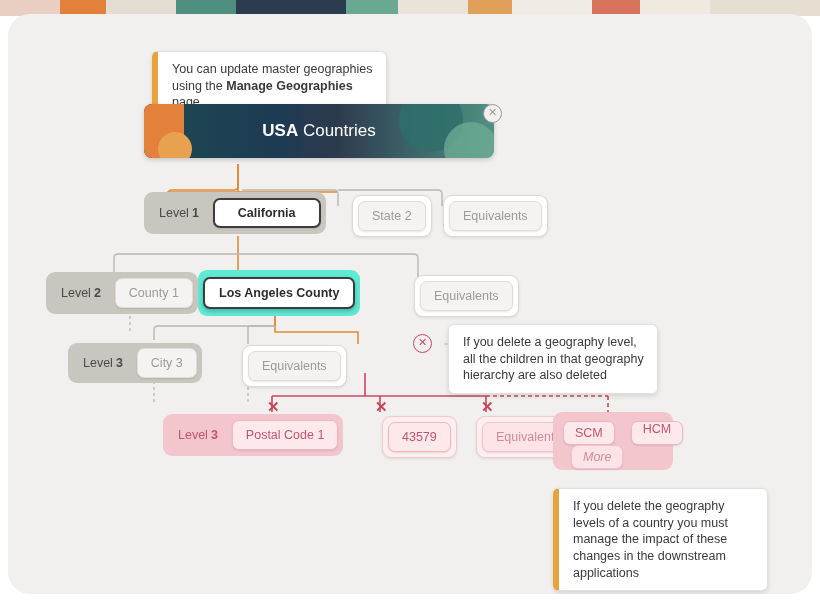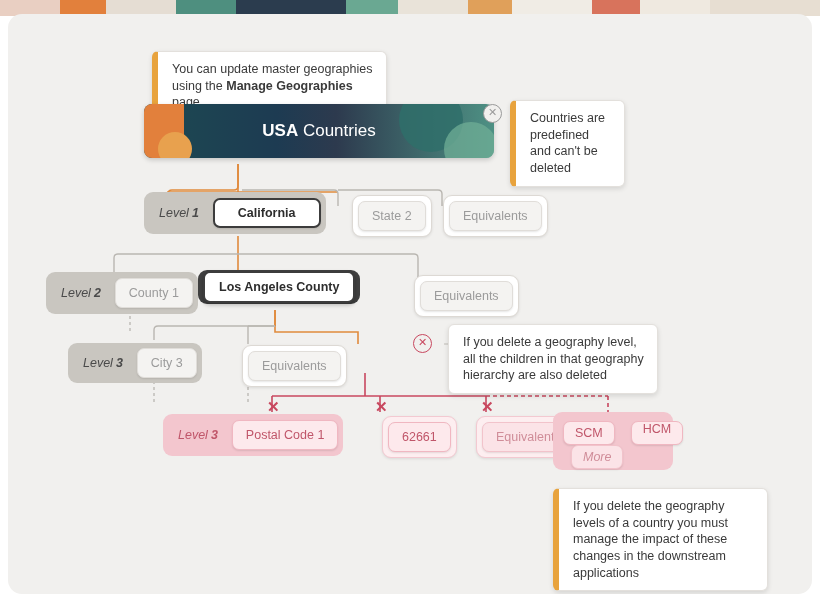--- a/index.html
+++ b/index.html
@@ -16,38 +16,37 @@
   }
   
   .topband{
     position:absolute;left:0;top:0;width:820px;height:16px;
     background:#e8e2da;
     overflow:hidden;
   }
   .topband .b{position:absolute;top:0;height:16px;}
   .canvas{
     position:absolute;left:8px;top:14px;width:804px;height:580px;
-    background:#f1f0ee;border-radius:14px;
+    background:#f1f0ee;border-radius:22px;
     overflow:hidden;
   }
   .grp{
     position:absolute;
     box-sizing:border-box;
     background:#c9c6c0;
     border-radius:9px;
     display:flex;align-items:center;
     padding:5px;
     gap:4px;
   }
   .lvl{
     color:#4a4a4a;font-size:12.5px;
     padding:0 10px;
     display:flex;align-items:center;justify-content:flex-end;
     height:100%;
-    font-style:italic;
   }
   .lvl b{font-weight:700;margin-left:3px;}
   .chip{
     background:#ffffff;
     border:1px solid #d8d5d0;
     border-radius:7px;
     padding:7px 13px;
     font-size:12.5px;
     color:#3d3d3d;
     box-shadow:0 1px 2px rgba(0,0,0,.10);
@@ -181,23 +180,20 @@
       <div class="blob1"></div>
       <div class="blob2"></div>
       <div class="blob3"></div>
       <div class="ttl">
         <b>USA</b><span> Countries</span>
       </div>
     </div>
 
     <div class="xbadge" style="left:475px;top:90px;">✕</div>
 
-    <div class="callout left-orange" style="left:502px;top:86px;width:115px;">
-      <span>Countries are predefined and can't be deleted</span>
-    </div>
 
     <div class="grp" style="left:136px;top:178px;height:42px;">
       <div class="lvl">
         <span>Level </span>
           <b>1</b>
       </div>
       <div class="chip sel">California</div>
     </div>
 
     <div class="standalone" style="left:300px;top:181px;">
@@ -209,21 +205,21 @@
     </div>
 
     <div class="grp" style="left:38px;top:258px;height:42px;">
       <div class="lvl">
         <span>Level </span>
           <b>2</b>
       </div>
       <div class="chip dim">County 1</div>
     </div>
 
-    <div class="grp" style="left:190px;top:256px;height:34px;background:#404040;">
+    <div class="grp" style="left:190px;top:256px;height:46px;background:#5eead4;">
       <div class="chip darksel" style="background:#ffffff;color:#2d2d2d;border:2px solid #3c3c3c;padding:7px 14px;">Los Angeles County</div>
     </div>
 
     <div class="standalone" style="left:362px;top:261px;">
       <div class="chip dim">Equivalents</div>
     </div>
 
     <div class="grp" style="left:60px;top:329px;height:40px;">
       <div class="lvl">
         <span>Level </span>
@@ -249,21 +245,21 @@
 
     <div class="grp pink" style="left:155px;top:400px;height:42px;">
       <div class="lvl pink">
         <span>Level </span>
           <b>3</b>
       </div>
       <div class="chip pink">Postal Code 1</div>
     </div>
 
     <div class="standalone pink" style="left:330px;top:402px;">
-      <div class="chip pink">62661</div>
+      <div class="chip pink">43579</div>
     </div>
 
     <div class="standalone pink" style="left:424px;top:402px;">
       <div class="chip pinkdim">Equivalents</div>
     </div>
 
     <div class="block pink" style="left:545px;top:398px;width:120px;height:58px;">
       <div style="display:flex;gap:16px;margin:3px 0 0 4px;">
         <div class="chip pink" style="padding:4px 11px;">SCM</div>
         <div class="chip pink" style="padding:0 11px;">HCM</div>

